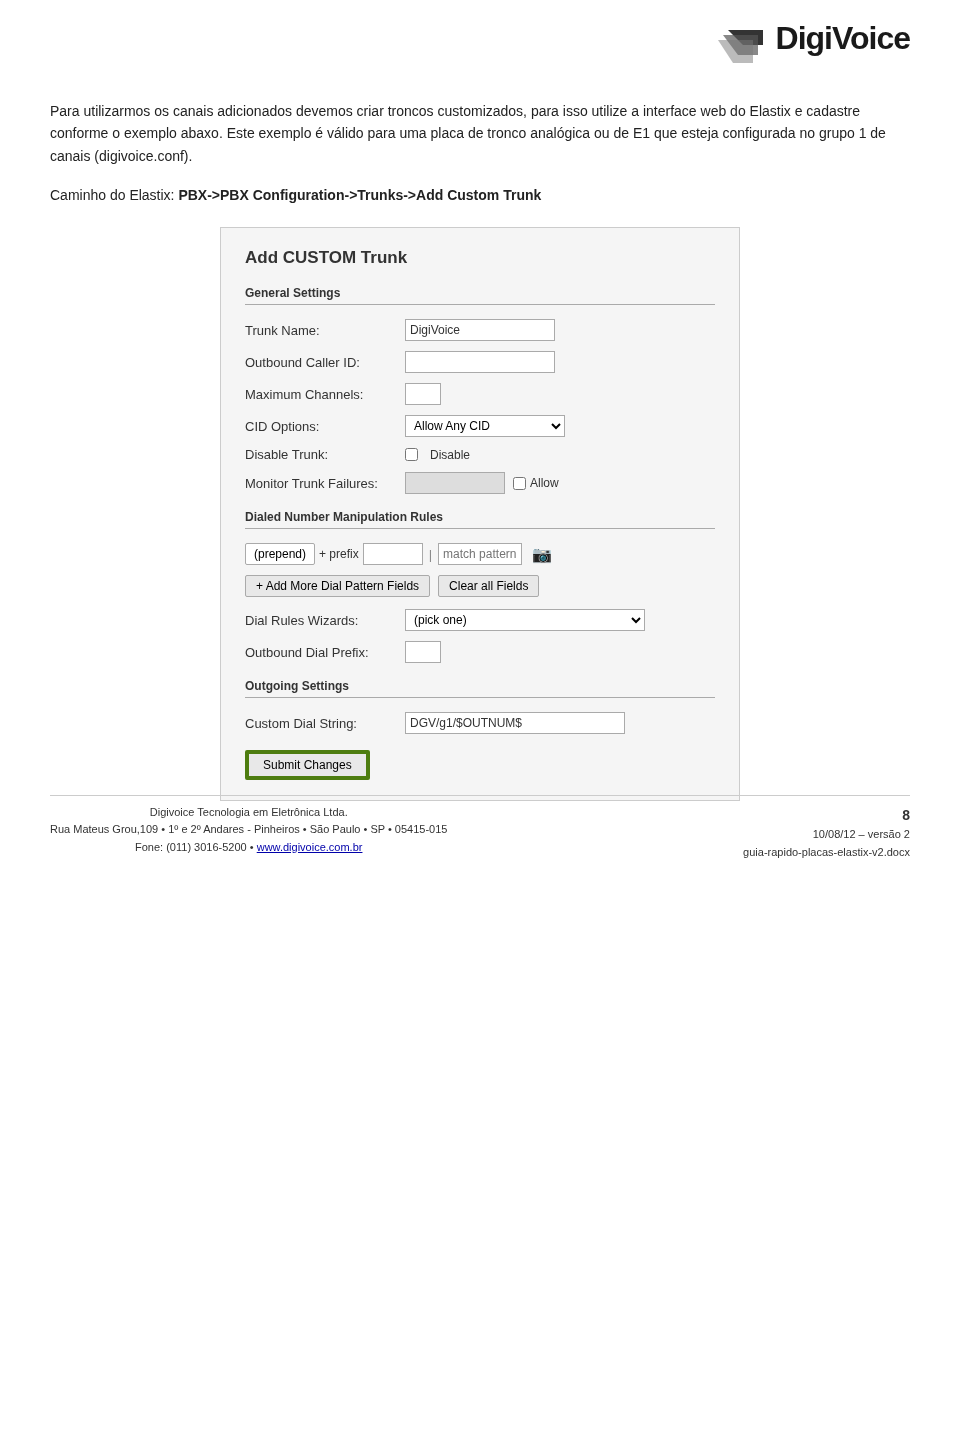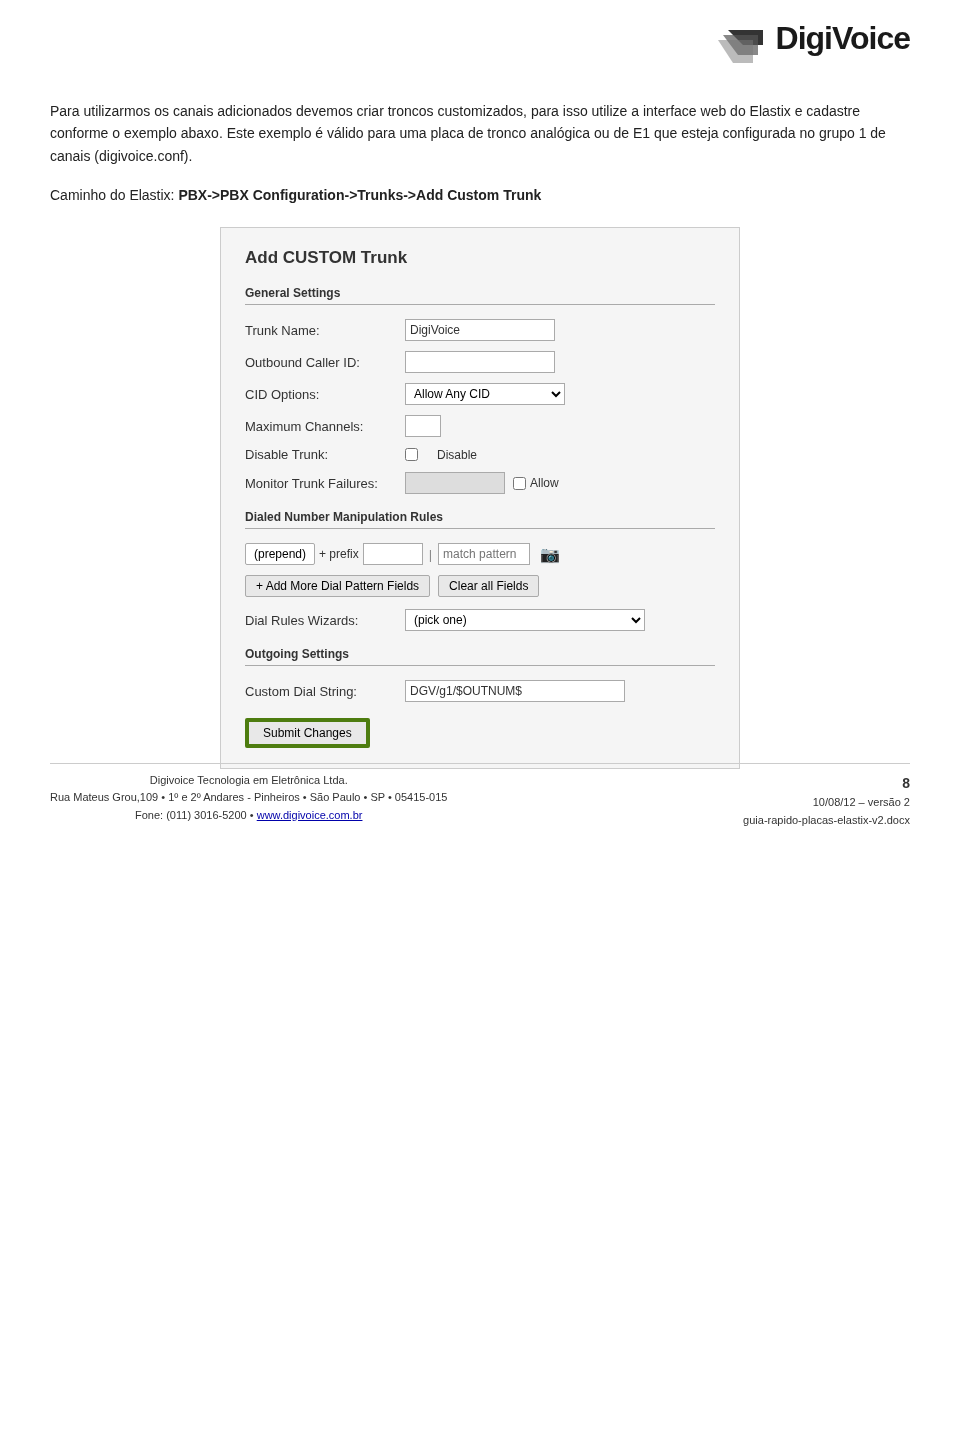--- a/index.html
+++ b/index.html
@@ -137,21 +137,21 @@
     }
     .checkbox-label-col {
       width: 160px;
       color: #333;
       font-size: 13px;
       flex-shrink: 0;
     }
     .checkbox-item {
       display: flex;
       align-items: flex-start;
-      gap: 19px;
+      gap: 12px;
       font-size: 12px;
       color: #333;
     }
 
     .monitor-row {
       display: flex;
       align-items: center;
     }
     .monitor-label-col {
       width: 160px;
@@ -207,21 +207,21 @@
       height: 22px;
       width: 60px;
       font-size: 12px;
       padding: 2px 4px;
     }
 
     .match-pattern-input {
       border: 1px solid #aaa;
       background: #fff;
       height: 22px;
-      width: 92px;
+      width: 84px;
       font-size: 12px;
       padding: 2px 4px;
     }
 
     .camera-icon {
       font-size: 16px;
       cursor: pointer;
     }
 
     .dial-buttons-row {
@@ -361,31 +361,31 @@
         <span class="form-label">Trunk Name:</span>
         <input type="text" class="form-input input-medium" value="DigiVoice" style="">
       </div>
 
       <div class="form-row">
         <span class="form-label">Outbound Caller ID:</span>
         <input type="text" class="form-input input-medium" style="">
       </div>
 
       <div class="form-row">
+        <span class="form-label">Maximum Channels:</span>
+        <input type="text" class="form-input input-short" style="">
+      </div>
+
+      <div class="form-row">
         <span class="form-label">CID Options:</span>
         <select class="select-cid">
           <option>Allow Any CID</option>
           <option>Block Foreign CIDs</option>
           <option>Force Trunk CID</option>
         </select>
-      </div>
-
-      <div class="form-row">
-        <span class="form-label">Maximum Channels:</span>
-        <input type="text" class="form-input input-short" style="">
       </div>
 
       <div class="checkbox-row">
         <span class="checkbox-label-col">Disable Trunk:</span>
         <label class="checkbox-item">
           <input type="checkbox" style="">
           <span>Disable</span>
         </label>
       </div>
 
@@ -415,20 +415,24 @@
           <button class="clear-fields-btn">Clear all Fields</button>
         </div>
 
         <div class="dial-rules-row">
           <span class="form-label">Dial Rules Wizards:</span>
           <select class="dial-rules-select">
             <option>(pick one)</option>
           </select>
         </div>
 
+        <div class="outbound-prefix-row">
+          <span class="form-label">Outbound Dial Prefix:</span>
+          <input type="text" class="form-input input-short" style="">
+        </div>
       </div>
 
       <div class="outgoing-section">
         <div class="section-label">Outgoing Settings</div>
 
         <div class="custom-dial-row">
           <span class="form-label">Custom Dial String:</span>
           <input type="text" class="form-input input-wide" value="DGV/g1/$OUTNUM$" style="">
         </div>
 

